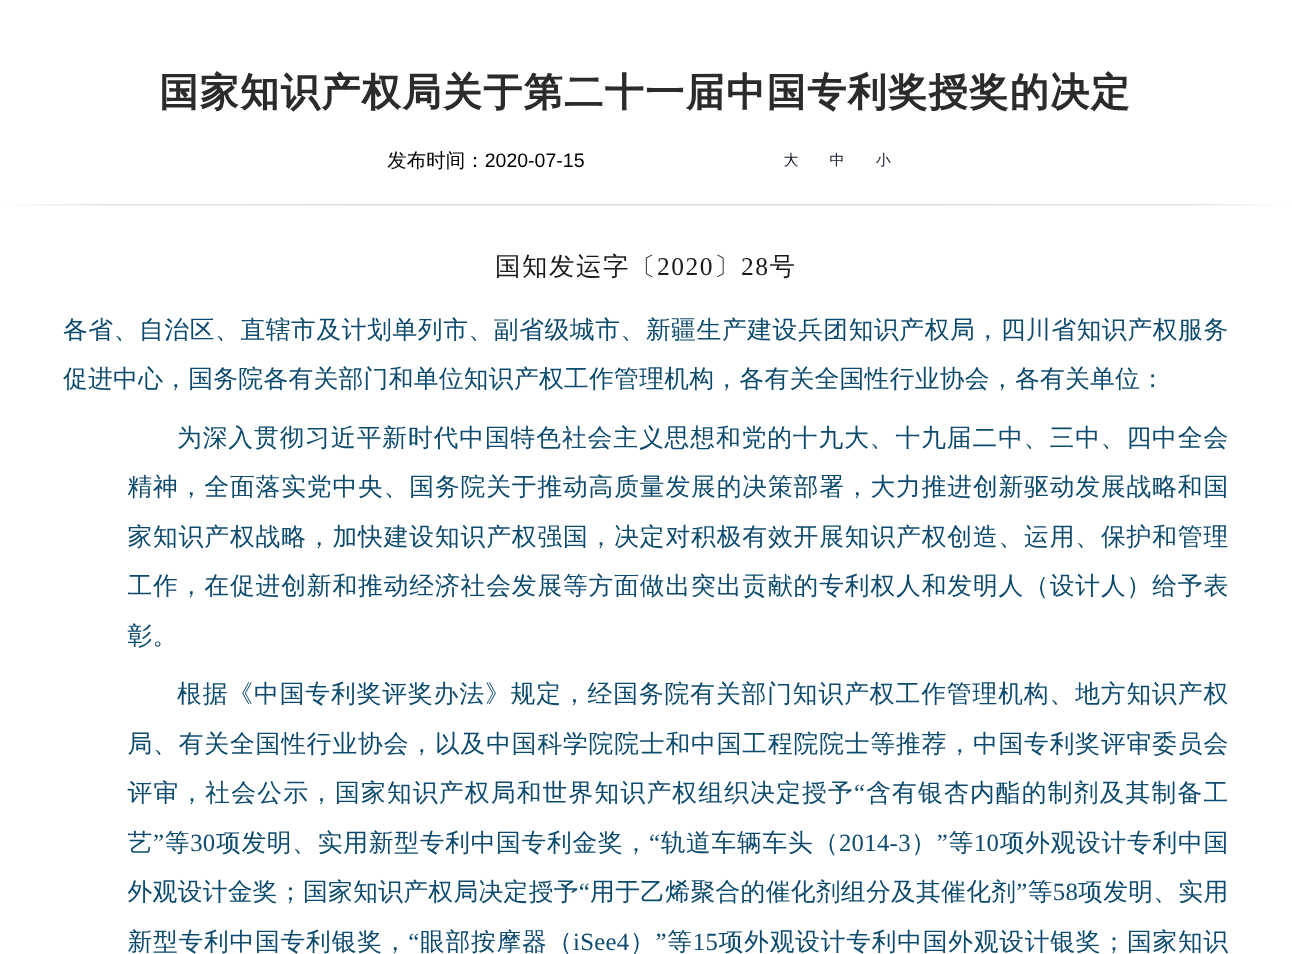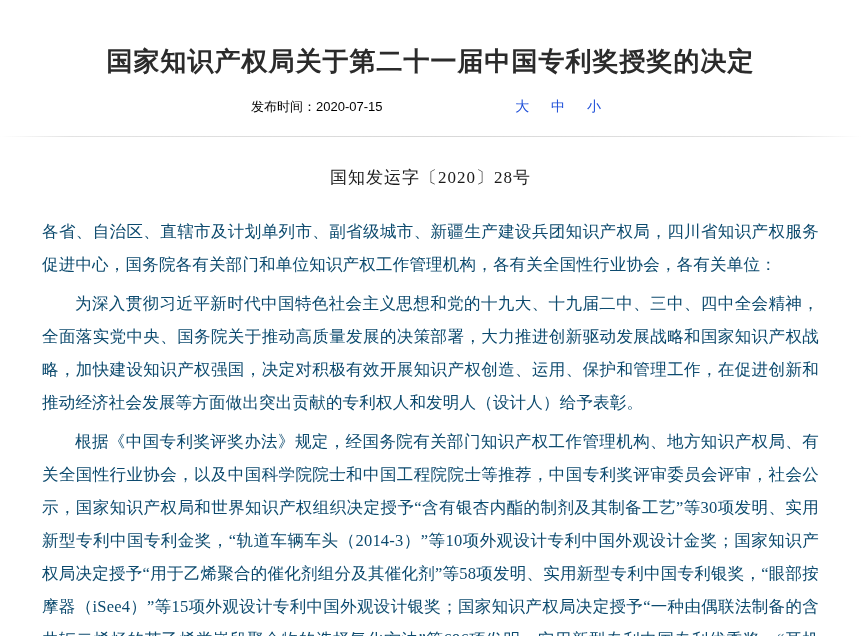--- a/index.html
+++ b/index.html
@@ -49,22 +49,22 @@
   .publish-time {
     display: inline-block;
     vertical-align: middle;
     color: #000000;
     font-size: 13px;
   }
   .font-size-group {
     display: inline-block;
     vertical-align: middle;
     margin-left: 120px;
-    color: #1d4ed8;
-    font-size: 14px;
+    color: #0f172a;
+    font-size: 10px;
   }
   .font-size-group span {
     margin: 0 9px;
     cursor: pointer;
   }
   .divider-wrap {
     position: relative;
     margin-top: 2px;
     height: 14px;
   }
@@ -78,34 +78,35 @@
   }
   .body-wrap {
     padding: 0 42px;
     margin-top: 22px;
   }
   .doc-number {
     text-align: center;
     font-size: 17px;
     color: #1a1a1a;
     letter-spacing: 1px;
-    margin-bottom: 26px;
+    margin-bottom: 14px;
     font-family: "Liberation Serif", "DejaVu Serif", serif;
   }
   p.para {
     font-size: 16.5px;
     line-height: 33px;
     color: #0c4a6e;
     margin: 0 0 6px 0;
     text-align: justify;
     text-justify: inter-ideograph;
     letter-spacing: 0.2px;
   }
   p.indent {
     text-indent: 2em;
+    margin-left: 43px;
   }
 </style>
 </head>
 <body>
 
 <div class="page">
 
   <h1 class="doc-title">国家知识产权局关于第二十一届中国专利奖授奖的决定</h1>
 
   <div class="meta-bar">

